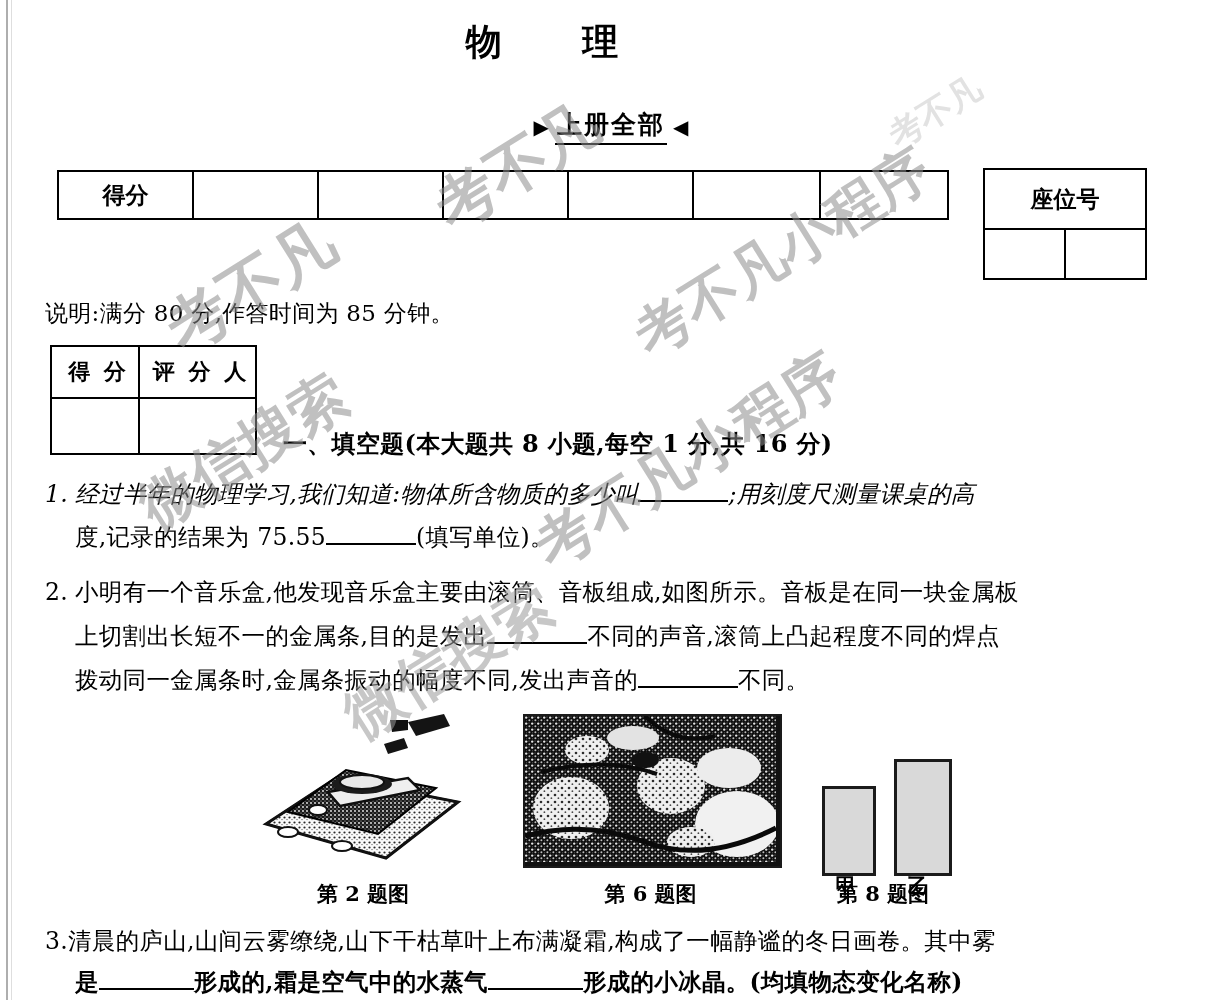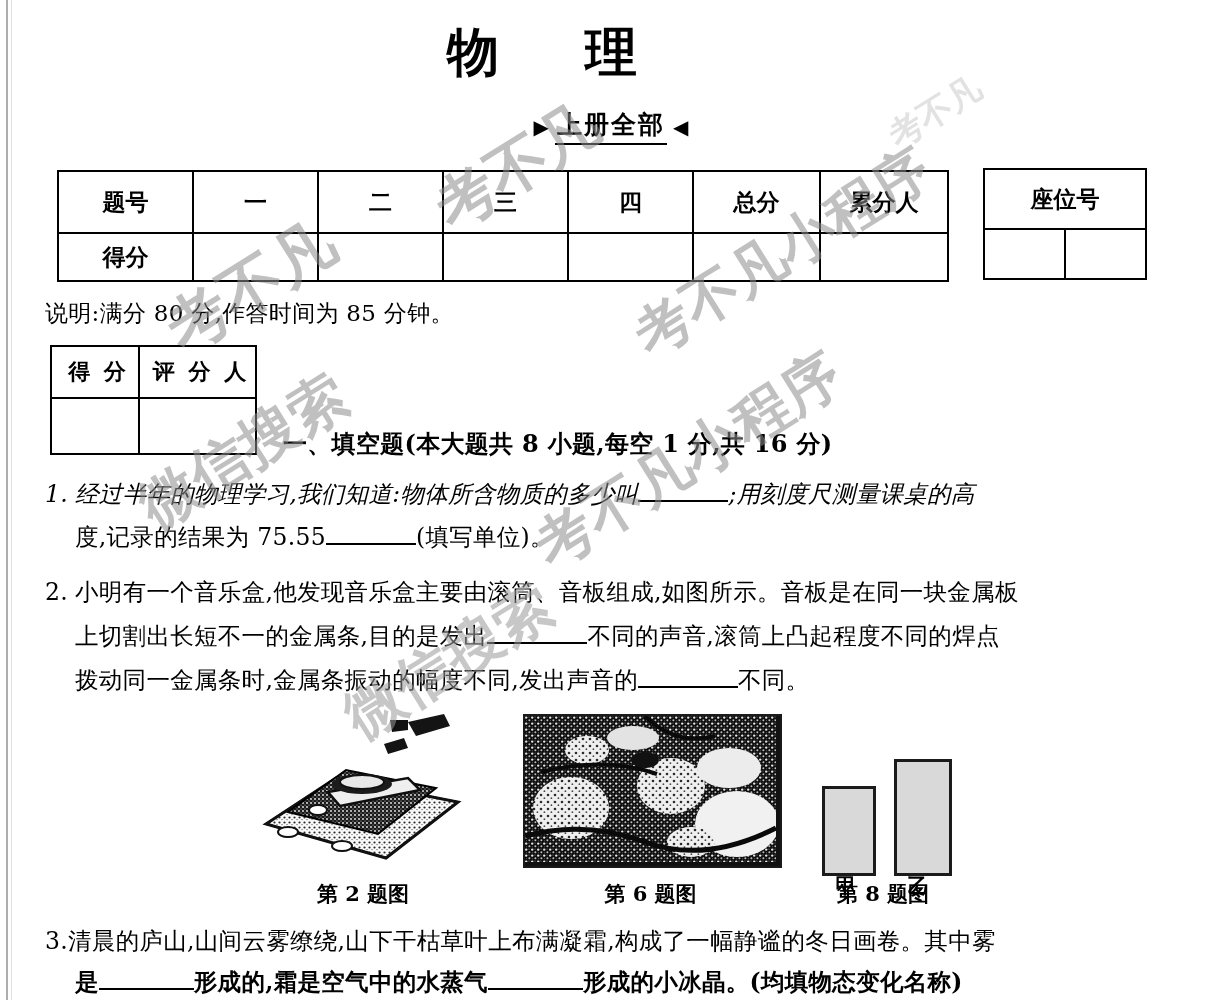--- a/index.html
+++ b/index.html
@@ -61,21 +61,21 @@
   }
 
   
   .title {
     position: absolute;
     left: 0; top: 18px;
     width: 1084px;
     text-align: center;
     font-family: "DejaVu Serif", "Liberation Serif", serif;
     font-weight: 700;
-    font-size: 52px;
+    font-size: 36px;
     letter-spacing: 34px;
     text-indent: 34px;
     color: #000;
     z-index: 2;
   }
   .subtitle-wrap {
     position: absolute;
     left: 0; top: 108px;
     width: 1222px;
     text-align: center;
@@ -236,29 +236,20 @@
     <colgroup>
       <col style="width:135px">
         <col style="width:125px">
         <col style="width:125px">
       <col style="width:125px">
         <col style="width:125px">
         <col style="width:127px">
         <col style="width:128px">
     </colgroup>
     <tbody>
-        <tr>
-      <td class="hdr">题号</td>
-      <td class="hdr">一</td>
-      <td class="hdr">二</td>
-      <td class="hdr">三</td>
-      <td class="hdr">四</td>
-      <td class="hdr">总分</td>
-      <td class="hdr">累分人</td>
-    </tr>
     <tr>
       <td>得分</td>
       <td></td>
       <td></td>
       <td></td>
       <td></td>
       <td></td>
       <td></td>
     </tr>
   </tbody>

